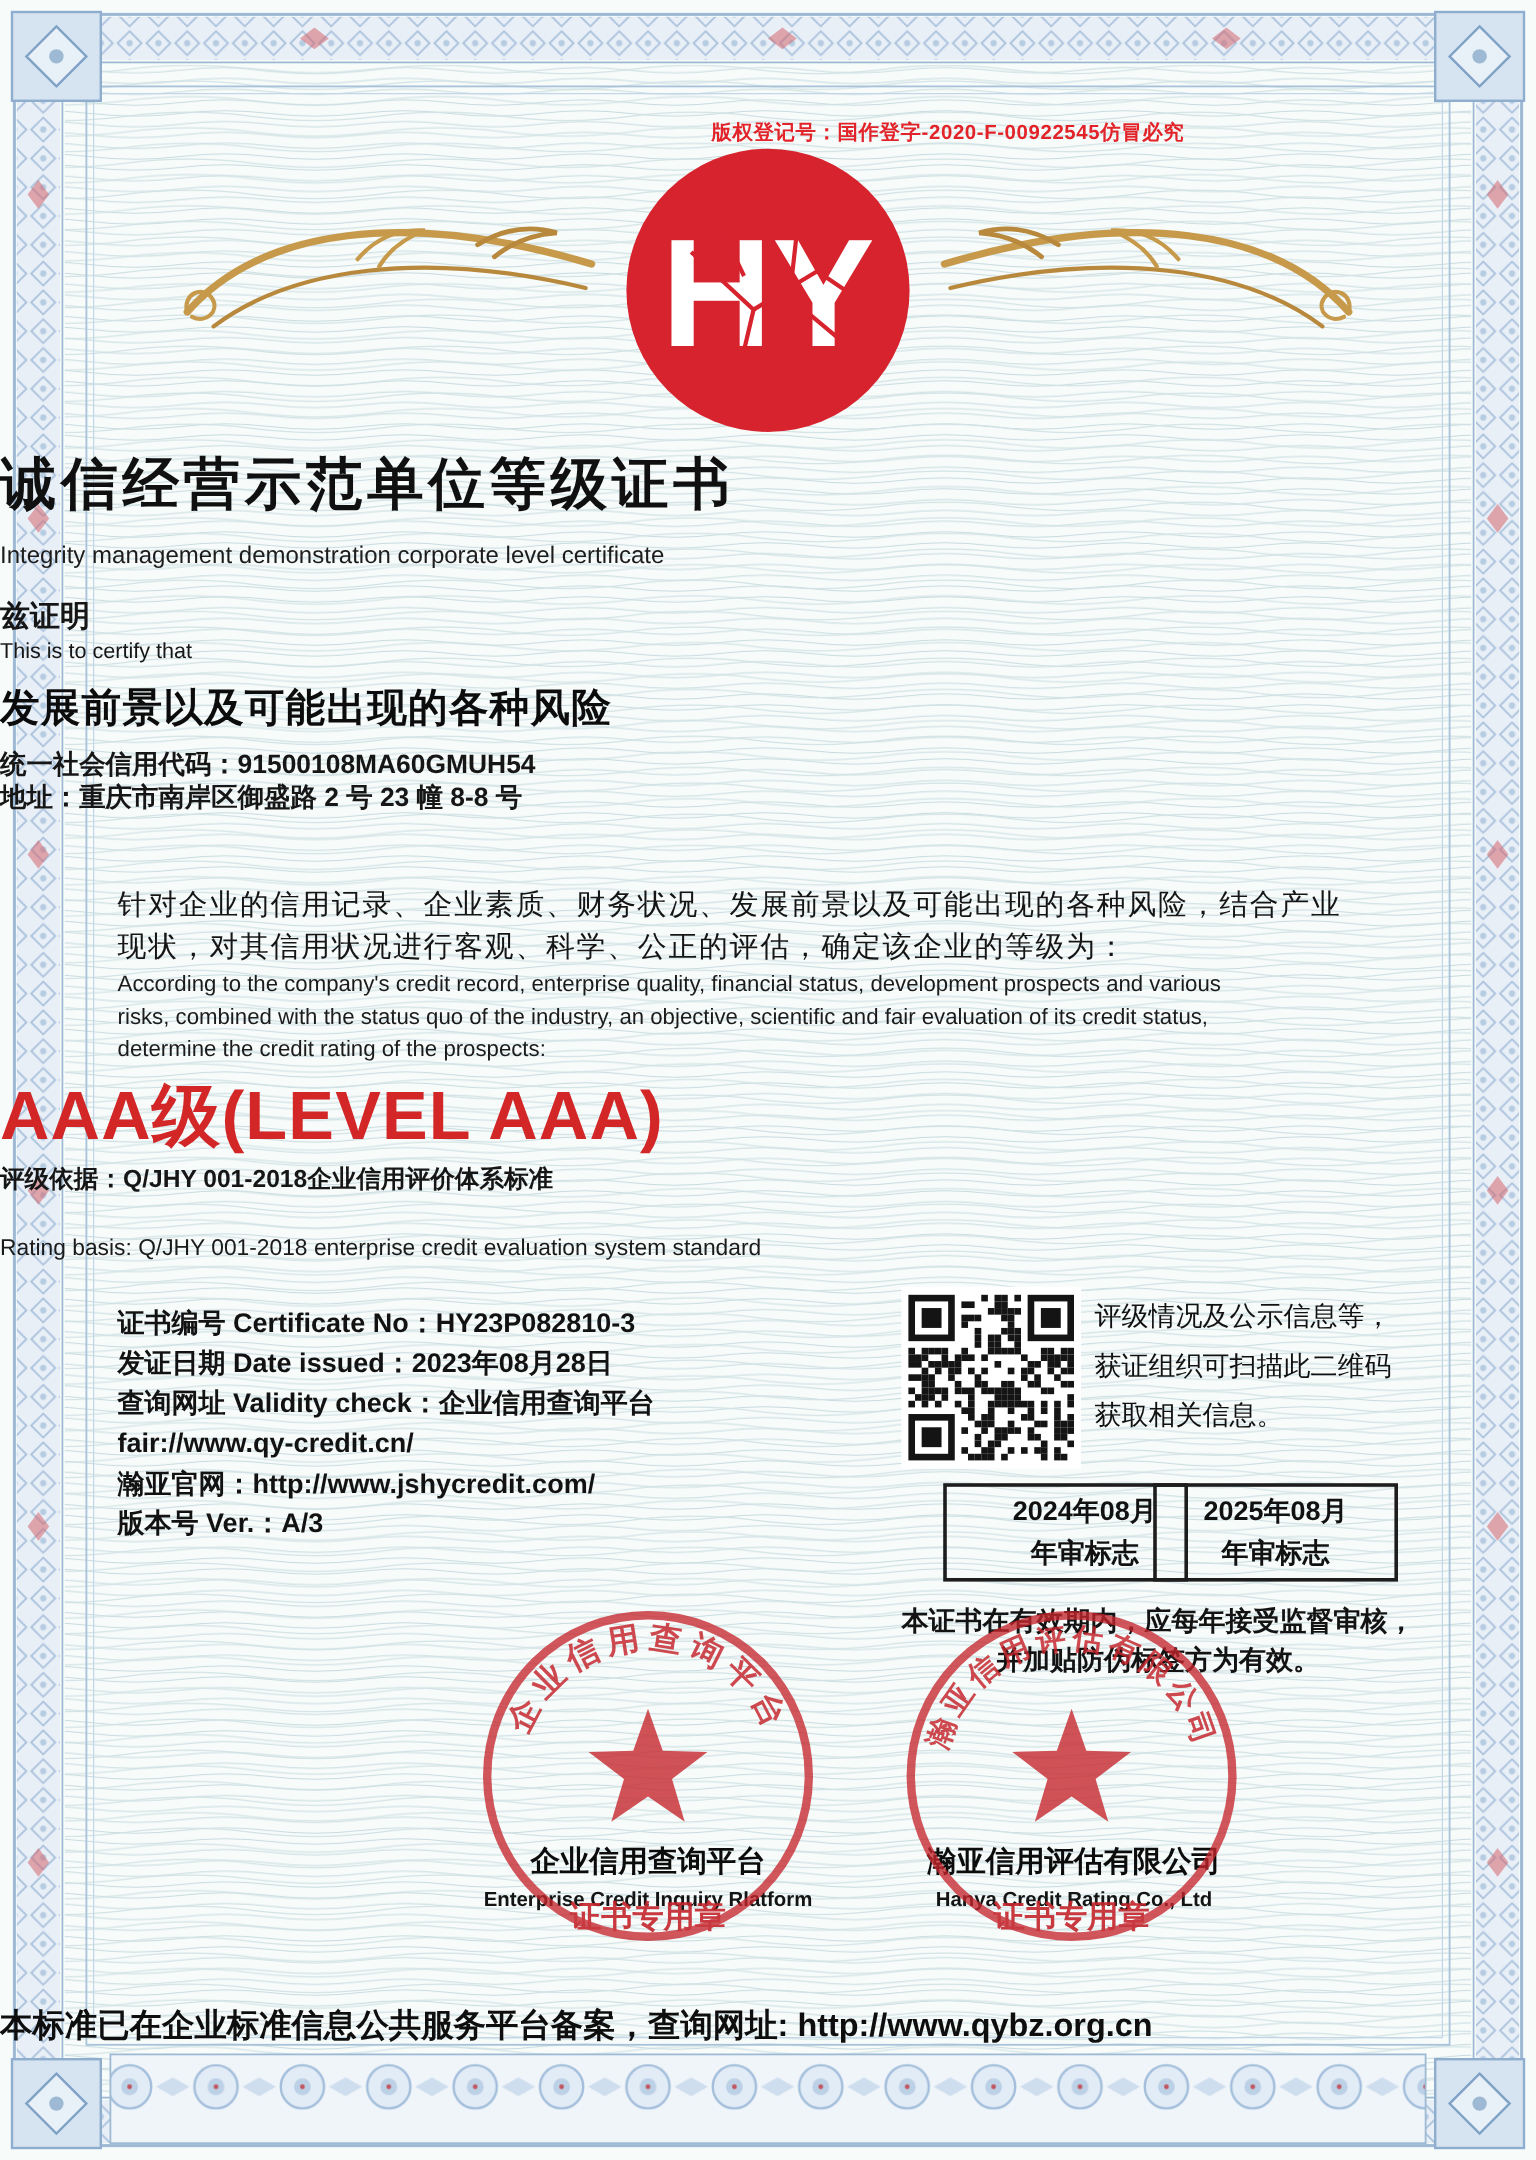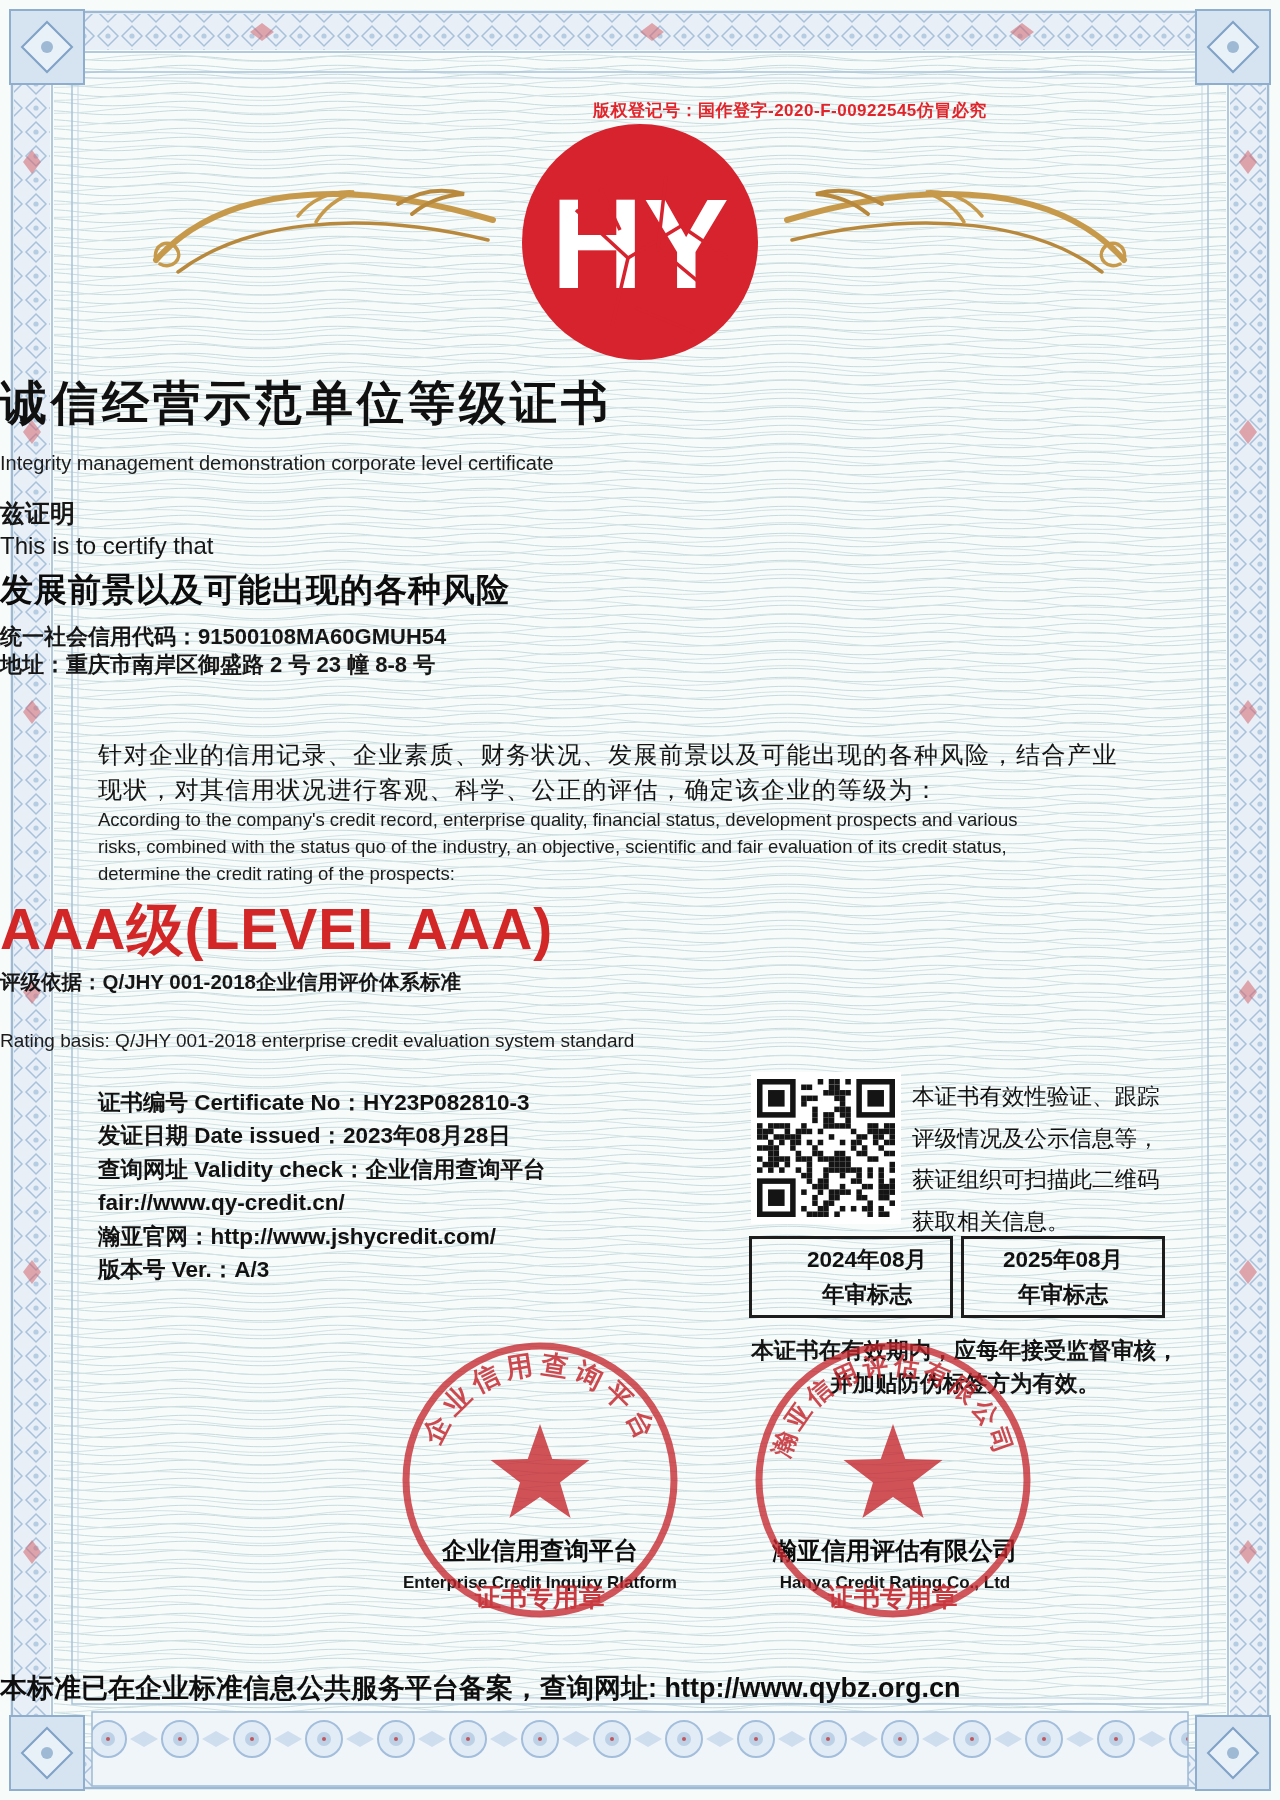--- a/index.html
+++ b/index.html
@@ -14,21 +14,21 @@
 
   .copyright { top:99px; left:593px; font-size:17px; font-weight:700; color:#e2242a; letter-spacing:.5px; }
 
   .flourish-l { left:148px; top:168px; }
   .flourish-r { left:782px; top:168px; transform:scaleX(-1); }
   .logo { left:516px; top:118px; }
 
   .title-zh { top:372px; font-size:47px; font-weight:700; letter-spacing:4px; color:#101010; }
   .title-en { top:452px; font-size:20px; font-weight:500; color:#1c1c1c; }
   .certify-zh { top:497px; font-size:25px; font-weight:600; }
-  .certify-en { top:532px; font-size:24px; font-weight:500; }
+  .certify-en { top:532px; font-size:18px; font-weight:500; }
   .company { top:568px; font-size:33px; font-weight:800; letter-spacing:1px; color:#0c0c0c; }
   .code { top:622px; font-size:22px; font-weight:600; }
   .addr { top:650px; font-size:22px; font-weight:600; }
 
   .para-zh { left:98px; top:738px; width:1086px; font-size:24px; font-weight:500;
              letter-spacing:1.5px; line-height:34.5px; color:#151515; }
   .para-en { left:98px; top:806px; width:1086px; font-size:18.5px; line-height:27px; color:#1b1b1b; }
 
   .aaa { top:892px; font-size:57px; font-weight:800; letter-spacing:1px; color:#d22627; }
   .basis-zh { top:968px; font-size:20.5px; font-weight:600; }
@@ -36,21 +36,21 @@
 
   .details { left:98px; top:1086px; width:560px; font-size:22.5px; font-weight:600;
              line-height:33.4px; color:#121212; }
 
   .qr { left:751px; top:1072px; }
   .qr-text { left:912px; top:1076px; width:275px; font-size:22.5px; font-weight:500;
              line-height:41.5px; color:#111; }
 
   .badge { width:204px; height:82px; border:3px solid #1d1d1d; display:flex; flex-direction:column;
            align-items:center; justify-content:center; gap:4px; font-size:22.5px; font-weight:600; color:#111; }
-  .badge-1 { left:749px; top:1236px;padding-left:32px; }
+  .badge-1 { left:786px; top:1236px;padding-left:32px; }
   .badge-2 { left:961px; top:1236px; }
 
   .note { left:700px; top:1334px; width:530px; text-align:center; font-size:22.5px;
           font-weight:600; line-height:33px; color:#131313; }
 
   .org { width:380px; text-align:center; top:1534px; }
   .org-l { left:350px; }
   .org-r { left:705px; }
   .org .zh { font-size:24.5px; font-weight:800; color:#0c0c0c; }
   .org .en { font-size:17px; font-weight:600; margin-top:6px; color:#141414; }
@@ -434,21 +434,20 @@
         <rect x="108" y="0" width="42" height="42" fill="#141414"></rect>
         <rect x="114" y="6" width="30" height="30" fill="#ffffff"></rect>
         <rect x="120" y="12" width="18" height="18" fill="#141414"></rect>
         <rect x="0" y="108" width="42" height="42" fill="#141414"></rect>
         <rect x="6" y="114" width="30" height="30" fill="#ffffff"></rect>
         <rect x="12" y="120" width="18" height="18" fill="#141414"></rect>
       </g>
   </svg>
 
   <div class="abs qr-text">
-    <div>本证书有效性验证、跟踪</div>
     <div>评级情况及公示信息等，</div>
     <div>获证组织可扫描此二维码</div>
     <div>获取相关信息。</div>
   </div>
 
   <div class="abs badge badge-1">
     <div>2024年08月</div>
     <div>年审标志</div>
   </div>
   <div class="abs badge badge-2">

